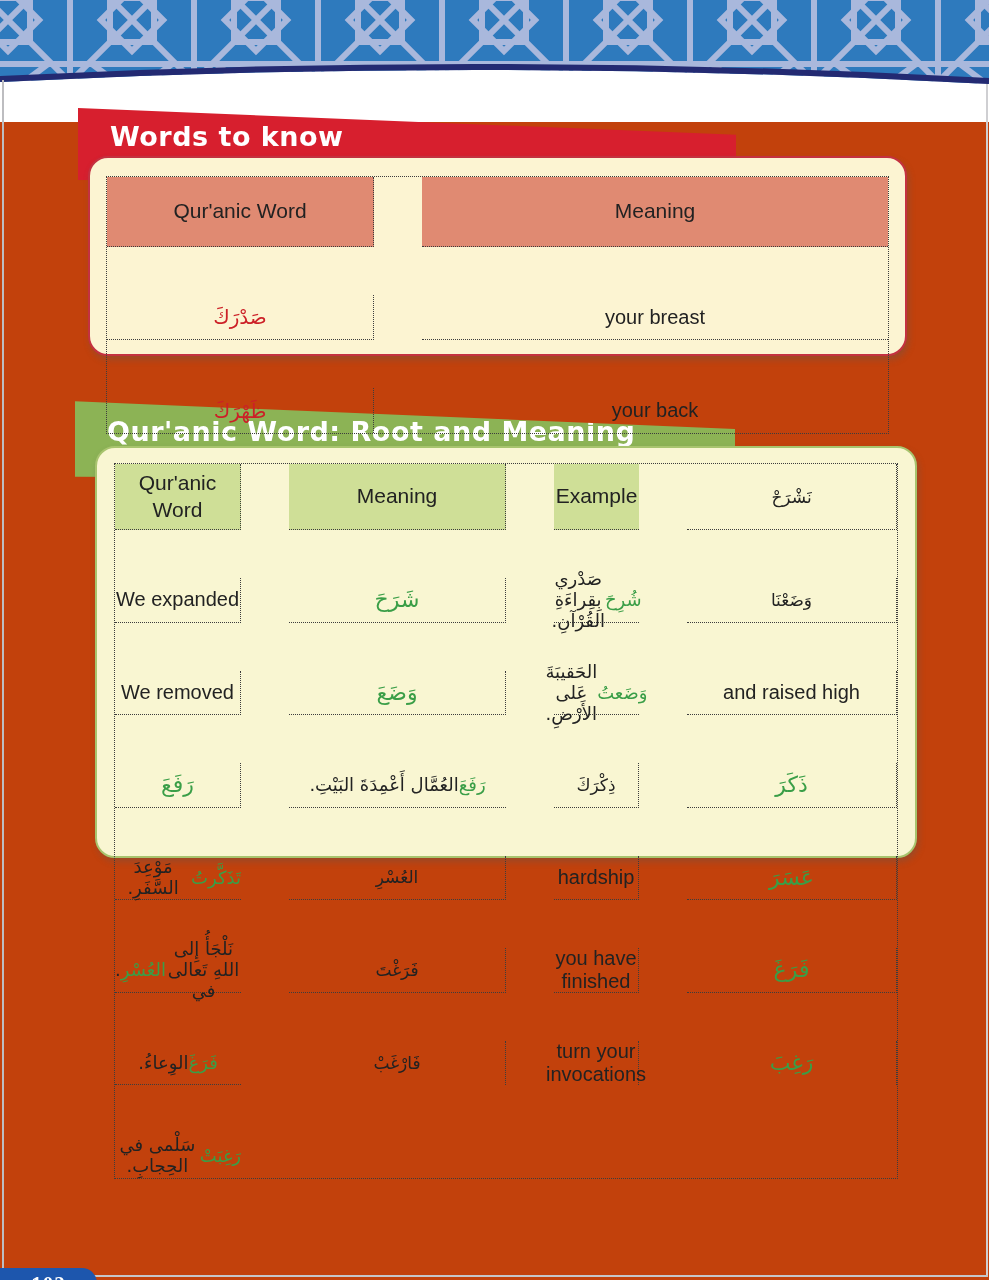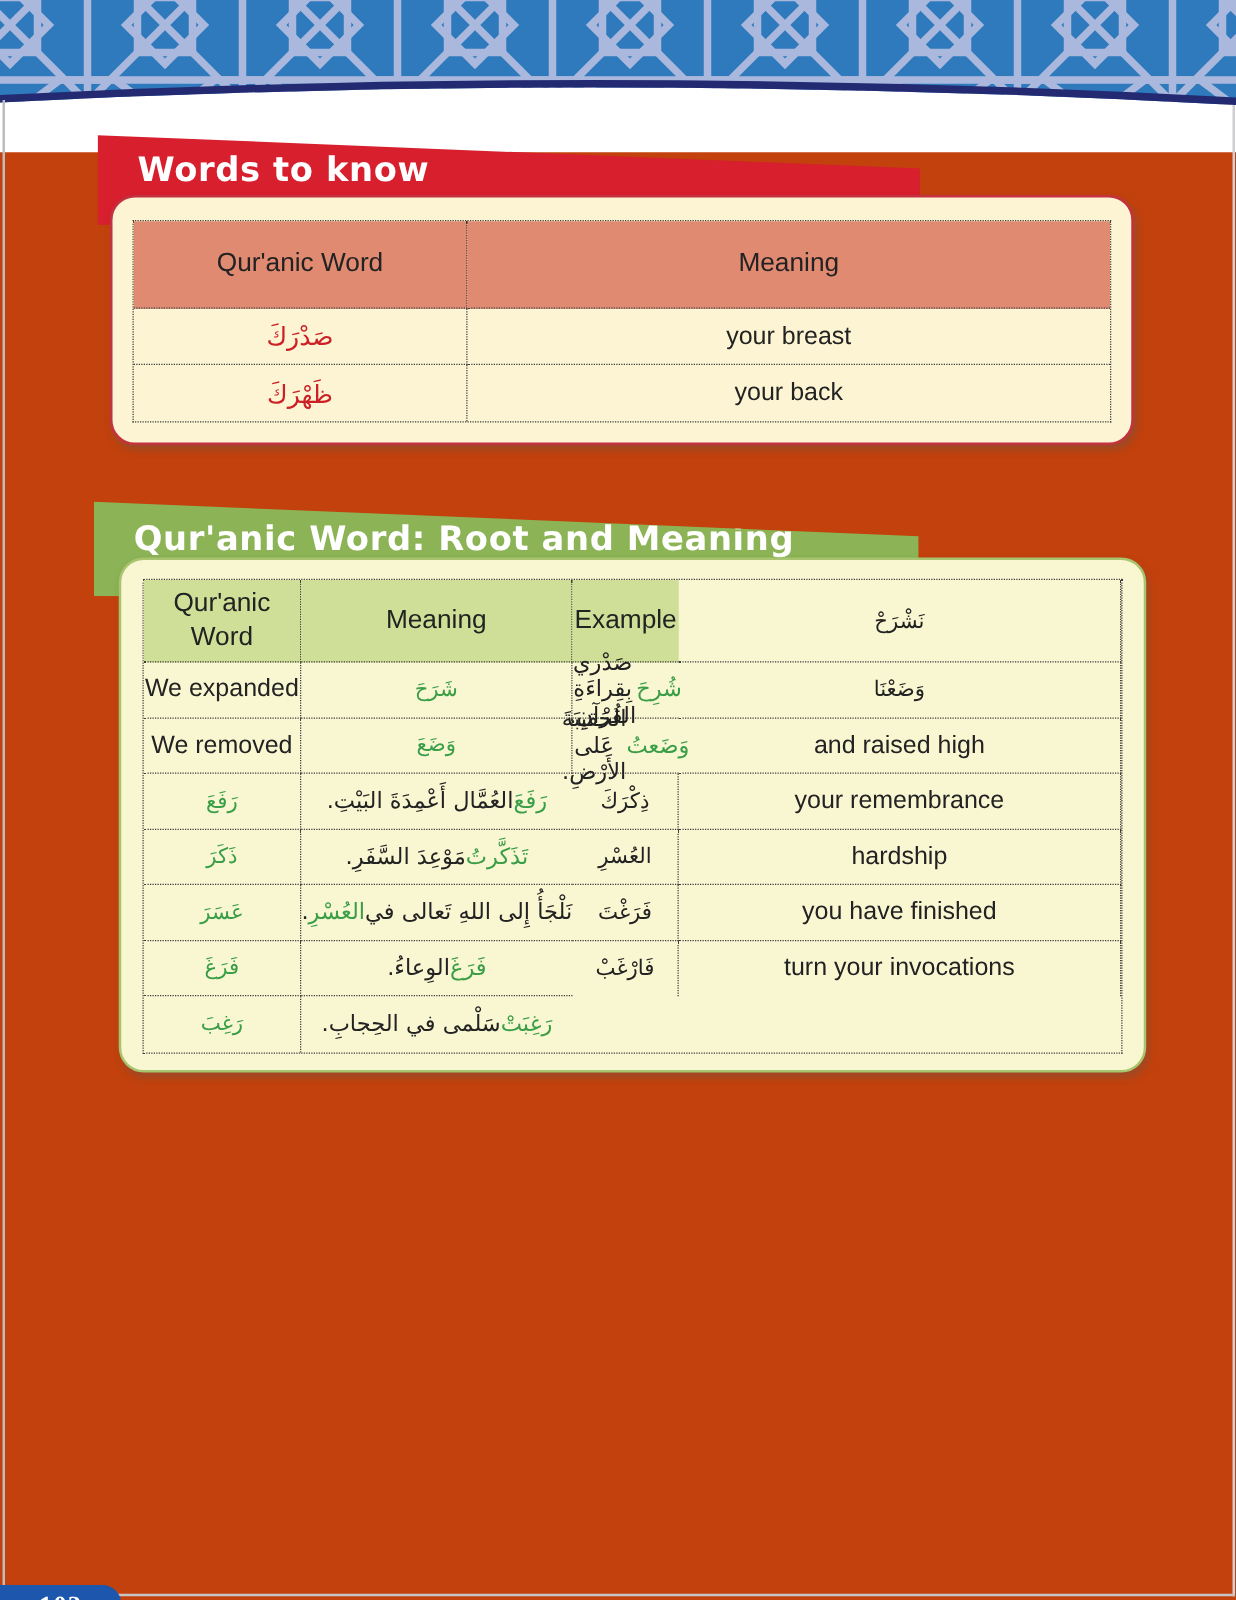--- a/index.html
+++ b/index.html
@@ -30,34 +30,34 @@
   .ribbon-red .label{top:23px;}
   .ribbon-green .label{top:22px;}
   
   .card{position:absolute;z-index:2;border-radius:20px;
     box-shadow:2px 4px 6px rgba(90,90,90,.35);}
   .card1{left:88px;top:156px;width:819px;height:200px;background:var(--card1-bg);
     border:2.5px solid var(--card1-border);}
   .card2{left:95px;top:446px;width:822px;height:412px;background:var(--card2-bg);
     border:2.5px solid var(--card2-border);}
   
-  .tbl{display:grid;border:1.6px dotted #3d3d3d;}
+  .tbl{display:grid;border:1.6px dotted #3d3d3d;gap:48px;}
   .t1{margin:18px 16px;grid-template-columns:267px 1fr;grid-template-rows:70px;grid-auto-rows:45px;}
   .t2{margin:15px 17px;grid-template-columns:126px 217px 85px 1fr;grid-template-rows:66px;grid-auto-rows:44.5px;}
   .cell{display:flex;align-items:center;justify-content:center;text-align:center;color:var(--ink);}
   .br{border-right:1.6px dotted #3d3d3d;}
   .bb{border-bottom:1.6px dotted #3d3d3d;}
   .th{font-size:21px;line-height:1.25;}
   .t1 .th{background:var(--t1-header-bg);}
   .t2 .th{background:var(--t2-header-bg);}
   .en{font-size:20px;}
   .ar{font-family:"DejaVu Sans",sans-serif;direction:rtl;}
   .ar-red{color:var(--arabic-red);font-weight:normal;font-size:20px;}
   .ar-word{font-size:17px;}
-  .ar-root{font-size:17px;color:var(--green-text);}
+  .ar-root{font-size:22px;color:var(--green-text);}
   .ar-ex{font-size:18px;}
   .ar-ex .g{color:var(--green-text);}
   
   .page-num{position:absolute;left:0;top:1268px;width:97px;height:32px;background:var(--badge-blue);
     border-radius:0 15px 15px 0;color:#fff;font-weight:bold;font-size:21px;z-index:3;
     display:flex;align-items:center;justify-content:center;font-family:Liberation Serif, serif;letter-spacing:1px;}
 </style>
 </head>
 <body>
 
@@ -132,21 +132,20 @@
           <span class="g">وَضَعتُ</span>
           <span> الحَقيبَةَ عَلى الأَرْضِ.</span>
         </div>
         <div class="cell en br bb">and raised high</div>
         <div class="cell ar ar-root br bb">رَفَعَ</div>
         <div class="cell ar ar-ex bb" dir="rtl">
           <span class="g">رَفَعَ</span>
           <span> العُمَّال أَعْمِدَةَ البَيْتِ.</span>
         </div>
         <div class="cell ar ar-word br bb">ذِكْرَكَ</div>
-        <div class="cell en br bb">your remembrance</div>
         <div class="cell ar ar-root br bb">ذَكَرَ</div>
         <div class="cell ar ar-ex bb" dir="rtl">
           <span class="g">تَذَكَّرتُ</span>
           <span> مَوْعِدَ السَّفَرِ.</span>
         </div>
         <div class="cell ar ar-word br bb">العُسْرِ</div>
         <div class="cell en br bb">hardship</div>
         <div class="cell ar ar-root br bb">عَسَرَ</div>
         <div class="cell ar ar-ex bb" dir="rtl">
           <span>نَلْجَأُ إِلى اللهِ تَعالى في </span>

